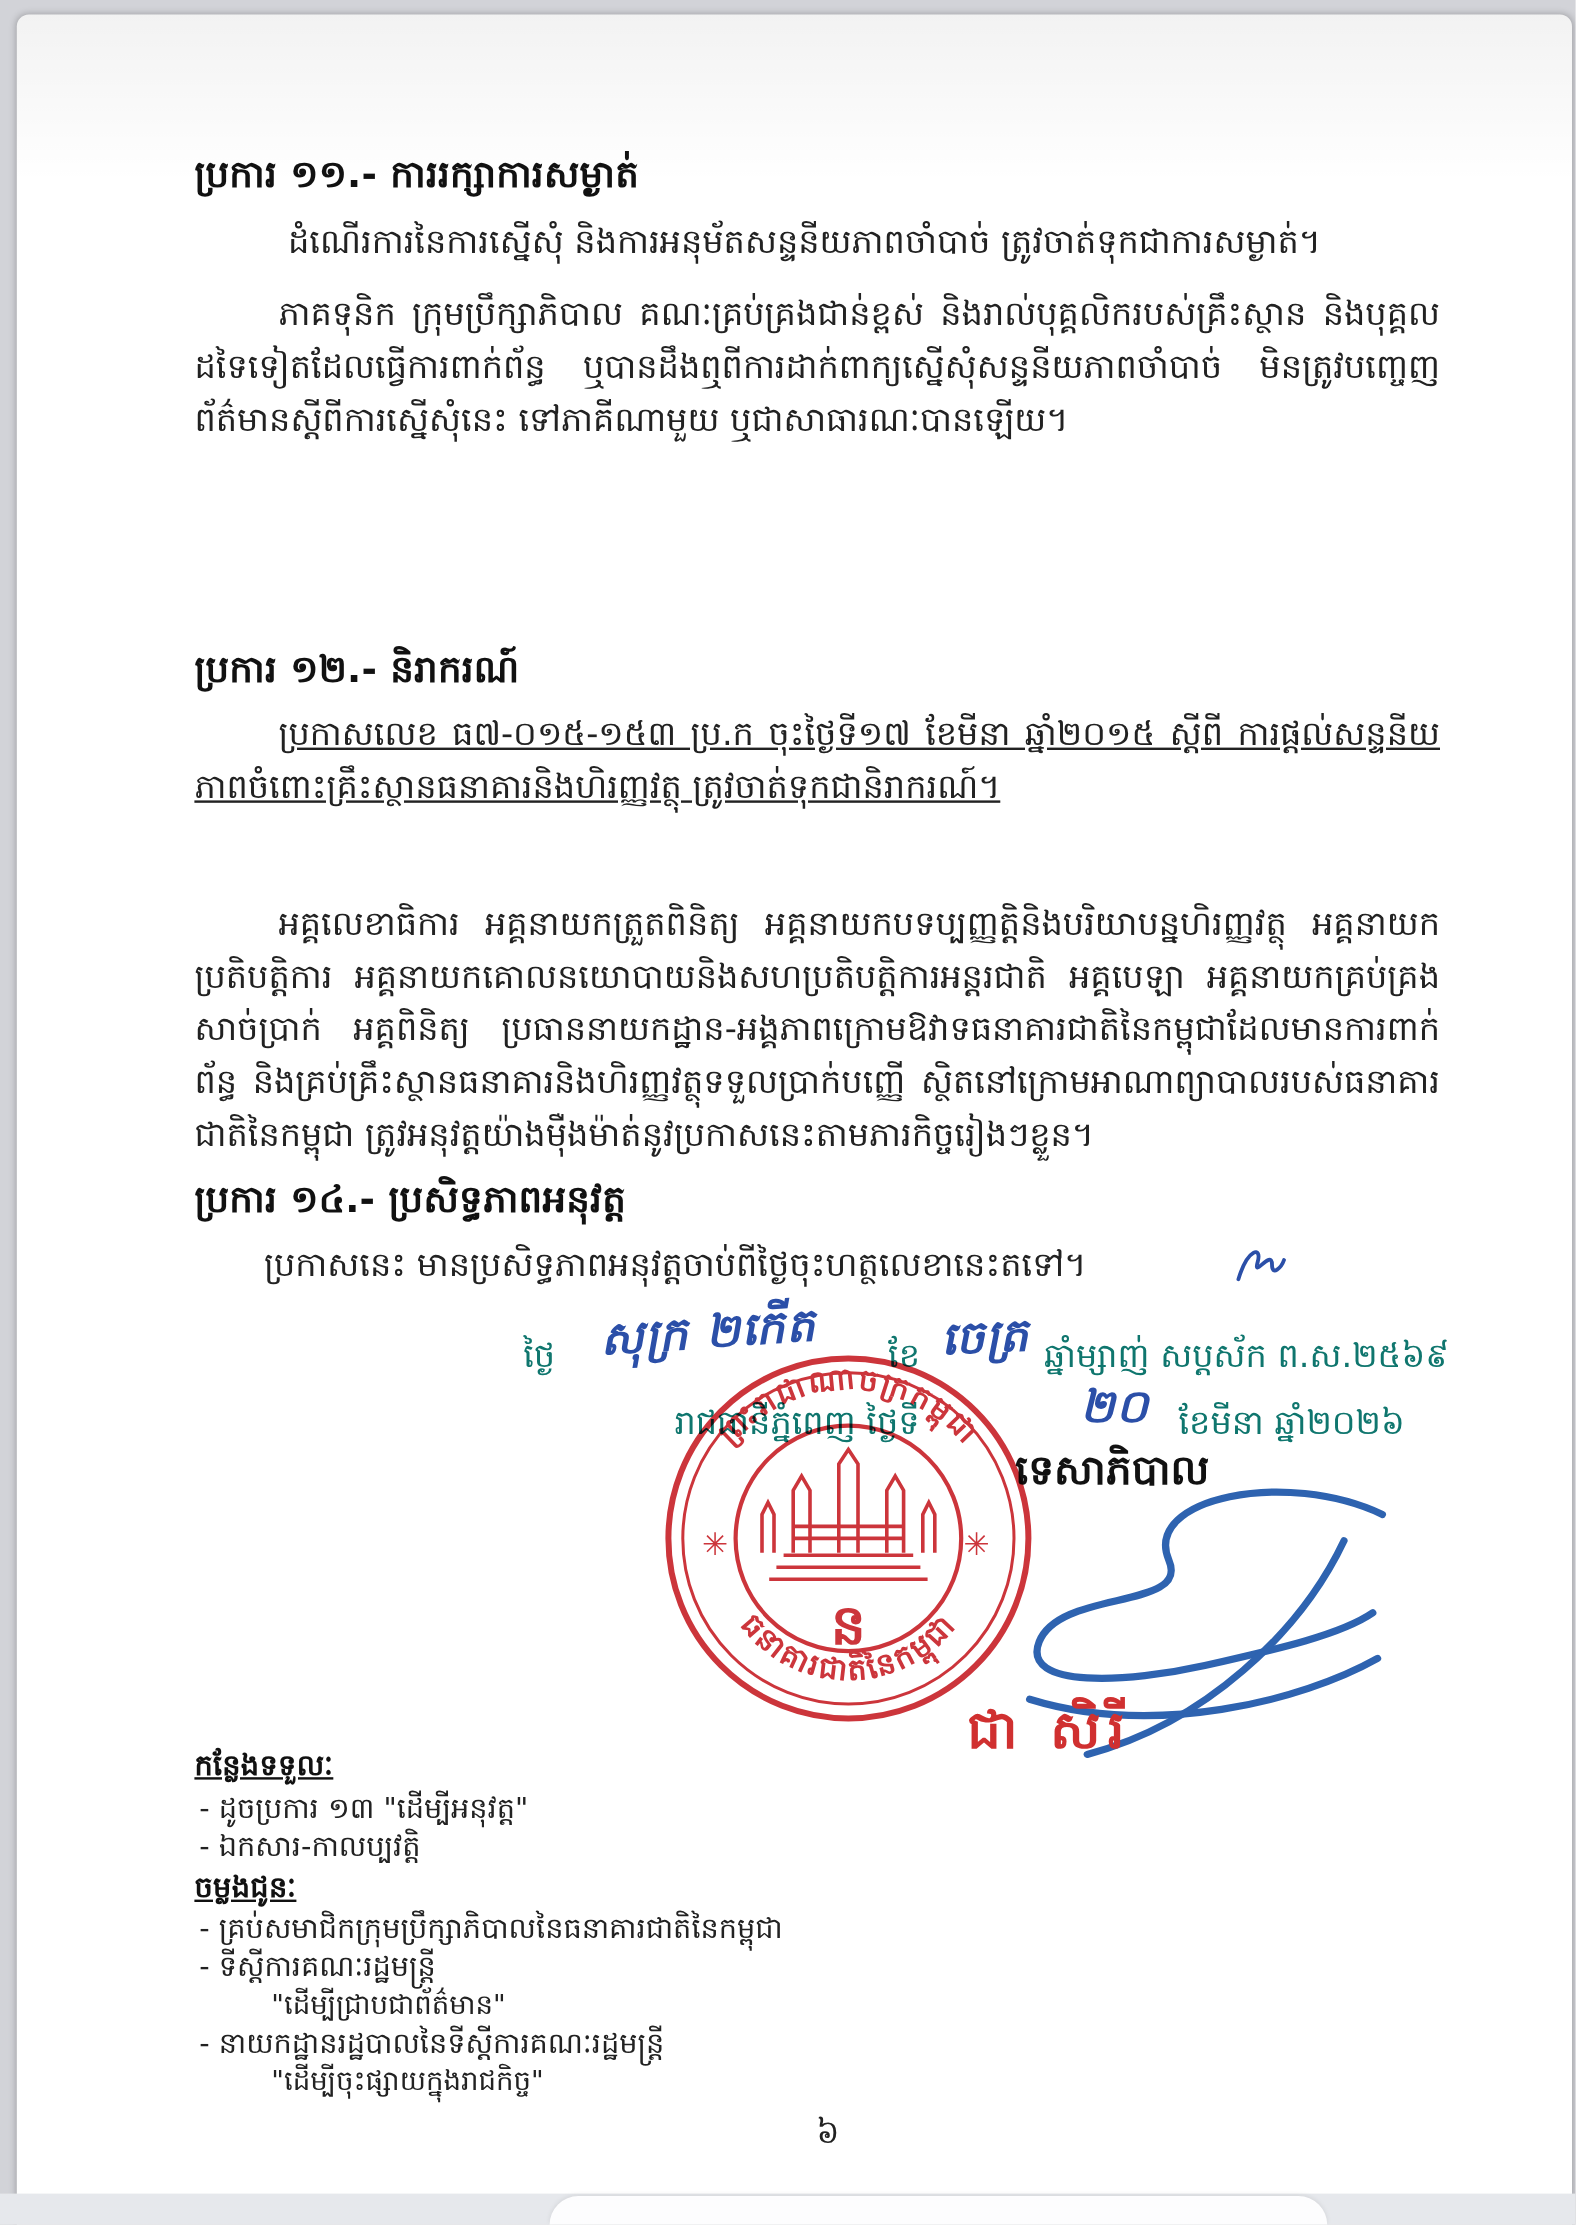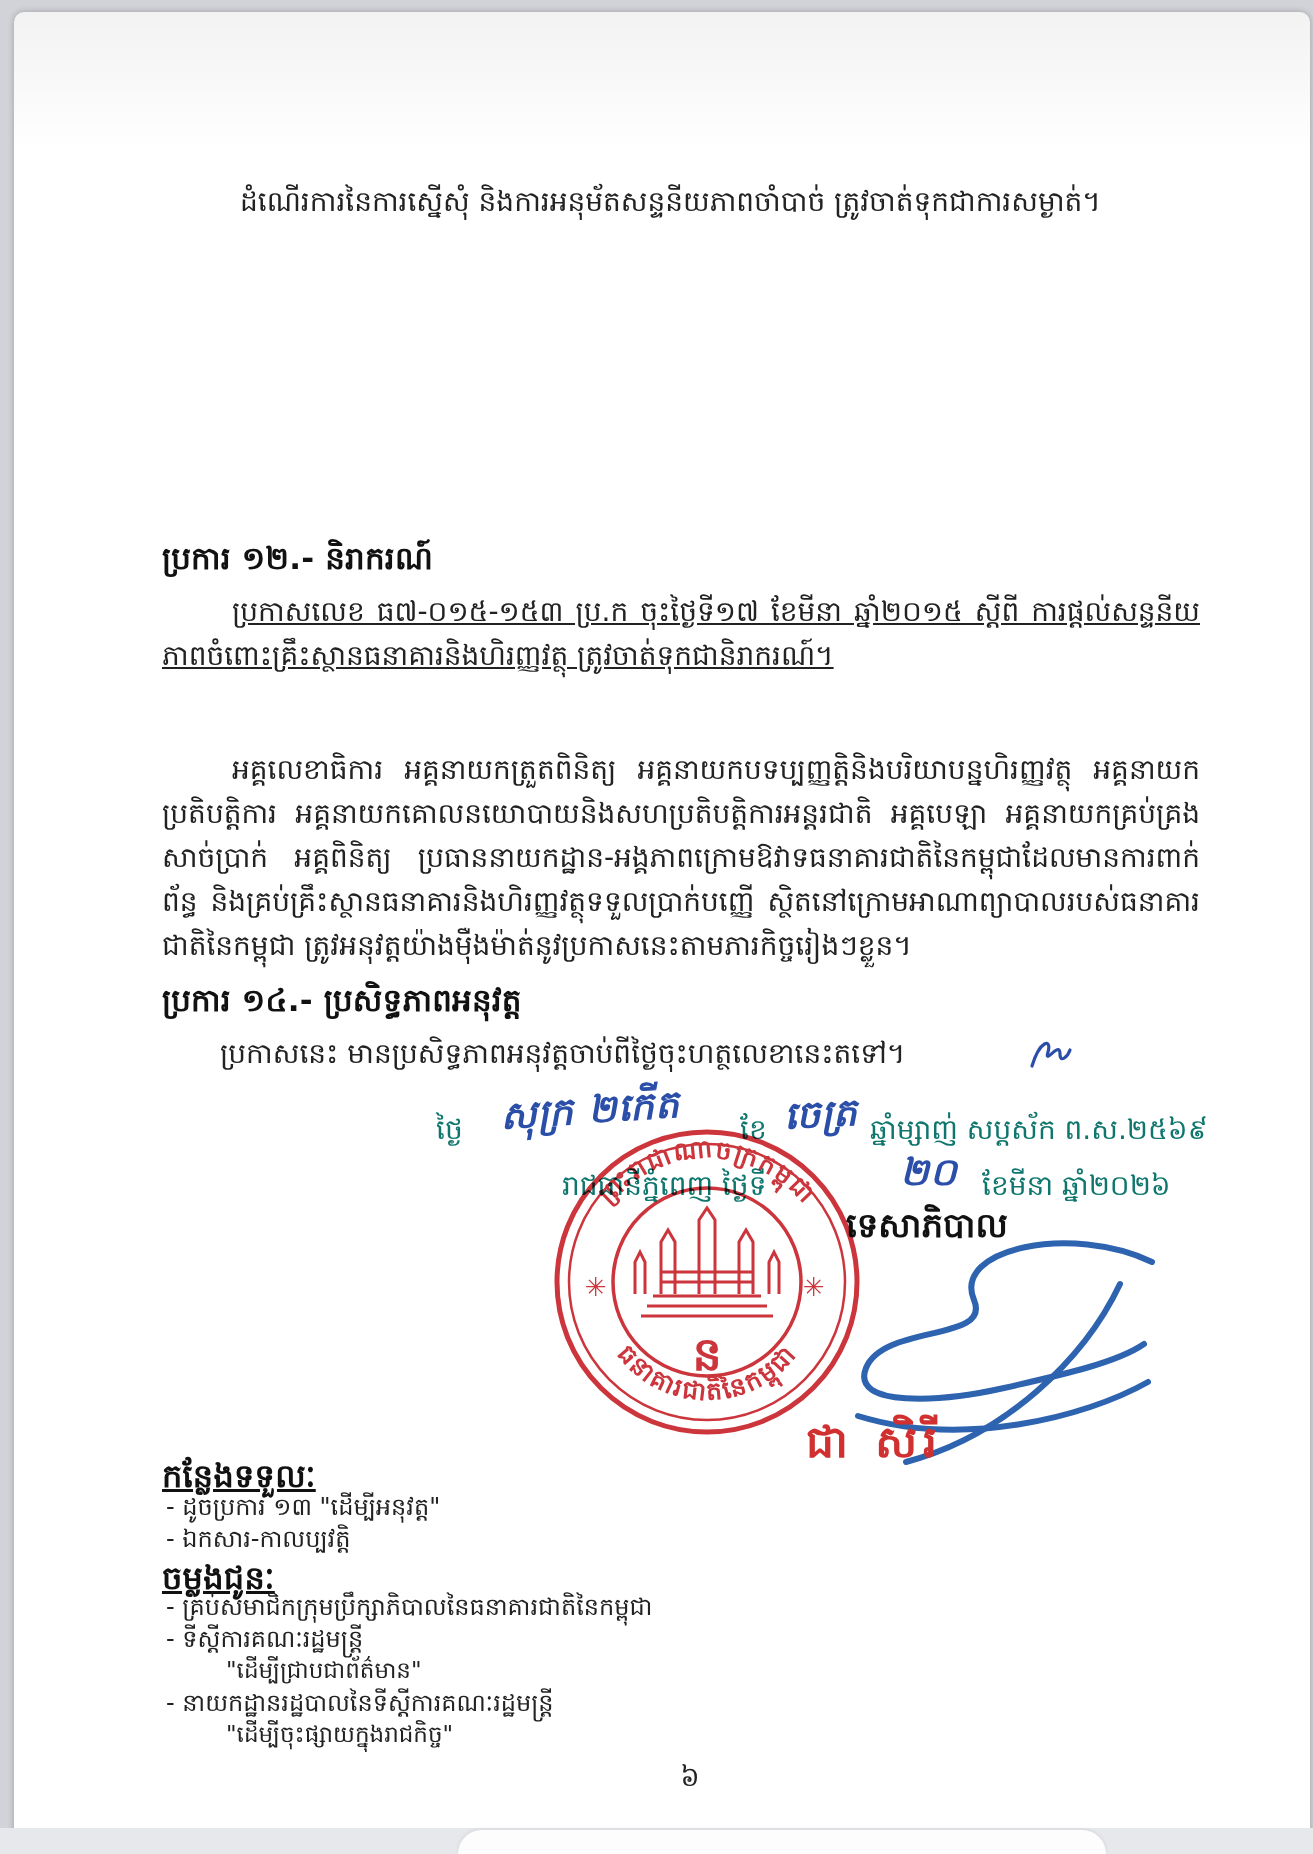--- a/index.html
+++ b/index.html
@@ -32,42 +32,44 @@
   .hw{
     color:#2b4fa8;font-size:38px;line-height:40px;font-style:italic;
     font-weight:bold;letter-spacing:1px;white-space:nowrap;
   }
   .gov-title{font-weight:bold;font-size:34px;color:#111;}
   .signer-name{
     font-weight:bold;font-size:44px;color:#d03030;letter-spacing:6px;
     white-space:nowrap;
   }
   .foot-h{
-    font-weight:bold;font-size:32px;color:#111;text-decoration:underline;
+    font-weight:bold;font-size:24px;color:#111;text-decoration:underline;
     letter-spacing:.3px;
   }
   .foot-i{font-size:24px;color:#222;white-space:nowrap;}
   .foot-note{font-size:23px;color:#222;white-space:nowrap;}
   .pagenum{font-size:27px;color:#222;text-align:center;width:160px;}
   .stamp-svg,.sig-svg,.ink-svg{pointer-events:none;mix-blend-mode:multiply;}
   .bottom-strip{
     position:absolute;left:0;right:0;bottom:0;height:26px;background:#e6e8ec;
   }
   .bottom-sheet{
     position:absolute;left:458px;bottom:0;width:648px;height:24px;
     background:#fdfdfe;border-radius:26px 26px 0 0;
     box-shadow:0 -1px 4px rgba(0,0,0,.08);
   }
 </style>
 </head>
 <body>
 
 <div class="page">
 
+  <div class="abs heading" style="left:148px;top:112px;">ប្រការ ១១.- ការរក្សាការសម្ងាត់</div>
   <div class="abs para" style="left:156px;top:168px;">ដំណើរការនៃការស្នើសុំ និងការអនុម័តសន្ទនីយភាពចាំបាច់ ត្រូវចាត់ទុកជាការសម្ងាត់។</div>
+  <div class="abs para" style="left:148px;top:228px;">ភាគទុនិក ក្រុមប្រឹក្សាភិបាល គណៈគ្រប់គ្រងជាន់ខ្ពស់ និងរាល់បុគ្គលិករបស់គ្រឹះស្ថាន និងបុគ្គលដទៃទៀតដែលធ្វើការពាក់ព័ន្ធ ឬបានដឹងឮពីការដាក់ពាក្យស្នើសុំសន្ទនីយភាពចាំបាច់ មិនត្រូវបញ្ចេញព័ត៌មានស្ដីពីការស្នើសុំនេះ ទៅភាគីណាមួយ ឬជាសាធារណៈបានឡើយ។</div>
 
   <div class="abs heading" style="left:148px;top:524px;">ប្រការ ១២.- និរាករណ៍</div>
   <div class="abs para" style="left:148px;top:578px;text-decoration:underline;">ប្រកាសលេខ ធ៧-០១៥-១៥៣ ប្រ.ក ចុះថ្ងៃទី១៧ ខែមីនា ឆ្នាំ២០១៥ ស្ដីពី ការផ្ដល់សន្ទនីយភាពចំពោះគ្រឹះស្ថានធនាគារនិងហិរញ្ញវត្ថុ ត្រូវចាត់ទុកជានិរាករណ៍។</div>
 
   <div class="abs para" style="left:148px;top:736px;">អគ្គលេខាធិការ អគ្គនាយកត្រួតពិនិត្យ អគ្គនាយកបទប្បញ្ញត្តិនិងបរិយាបន្នហិរញ្ញវត្ថុ អគ្គនាយកប្រតិបត្តិការ អគ្គនាយកគោលនយោបាយនិងសហប្រតិបត្តិការអន្តរជាតិ អគ្គបេឡា អគ្គនាយកគ្រប់គ្រងសាច់ប្រាក់ អគ្គពិនិត្យ ប្រធាននាយកដ្ឋាន-អង្គភាពក្រោមឱវាទធនាគារជាតិនៃកម្ពុជាដែលមានការពាក់ព័ន្ធ និងគ្រប់គ្រឹះស្ថានធនាគារនិងហិរញ្ញវត្ថុទទួលប្រាក់បញ្ញើ ស្ថិតនៅក្រោមអាណាព្យាបាលរបស់ធនាគារជាតិនៃកម្ពុជា ត្រូវអនុវត្តយ៉ាងម៉ឺងម៉ាត់នូវប្រកាសនេះតាមភារកិច្ចរៀងៗខ្លួន។</div>
 
   <div class="abs heading" style="left:148px;top:966px;">ប្រការ ១៤.- ប្រសិទ្ធភាពអនុវត្ត</div>
   <div class="abs para" style="left:136px;top:1020px;">ប្រកាសនេះ មានប្រសិទ្ធភាពអនុវត្តចាប់ពីថ្ងៃចុះហត្ថលេខានេះតទៅ។</div>
 
   <svg class="abs ink-svg" style="left:1012px;top:1018px;" width="48" height="48" viewBox="0 0 48 48">

